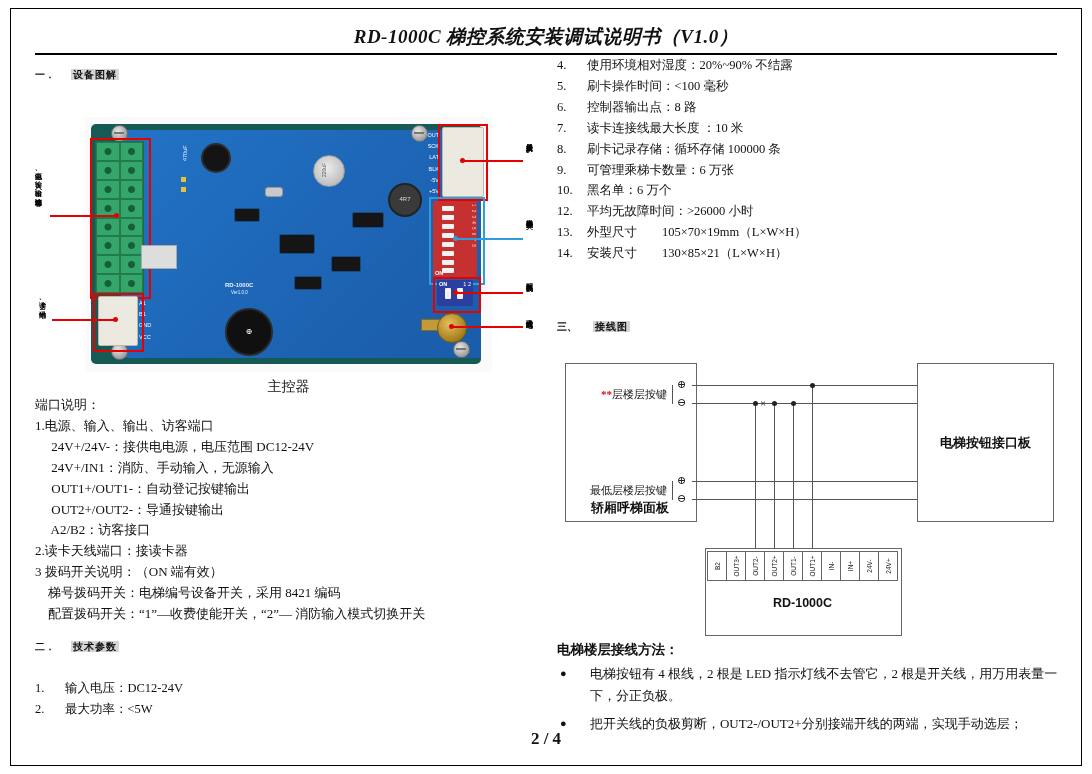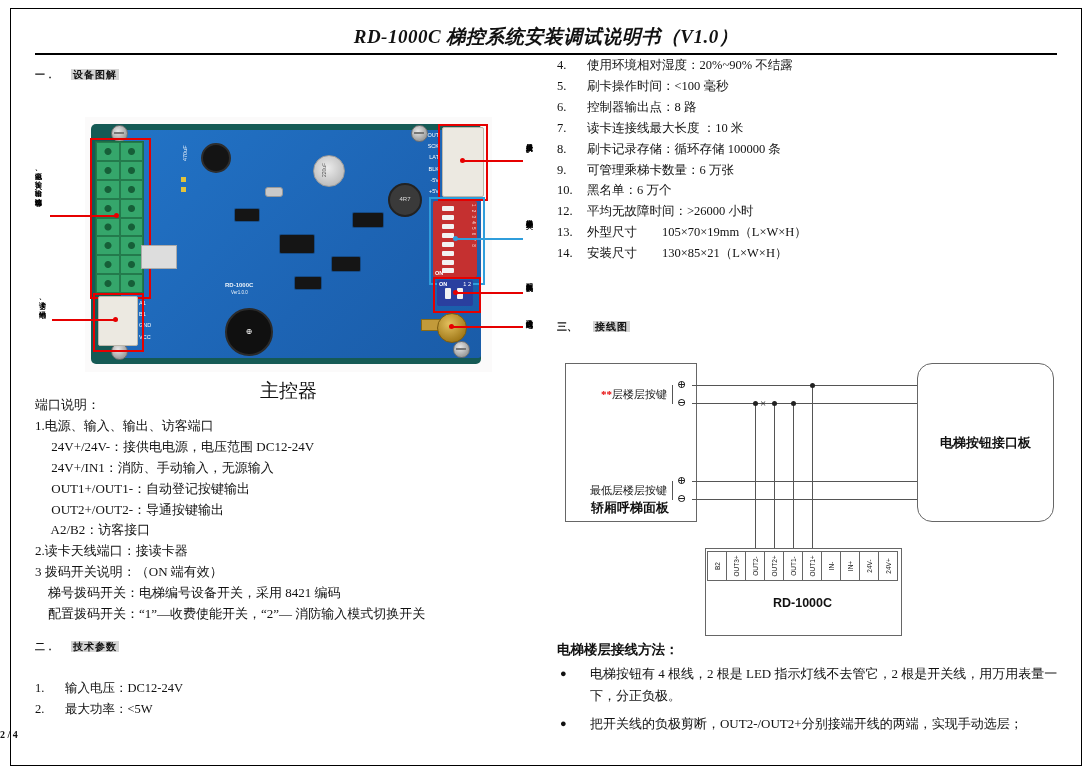--- a/index.html
+++ b/index.html
@@ -38,21 +38,21 @@
   .pincol div{line-height:11.2px;}
   .dip8{position:absolute;left:348px;top:84px;width:44px;height:76px;background:#c53030;border-radius:2px;}
   .dip8 .slider{position:absolute;width:12px;height:5px;background:#f2f2f2;border-radius:1px;left:9px;}
   .dipnums{position:absolute;right:1px;top:3px;writing-mode:vertical-rl;font-size:4.5px;color:#f5dada;
            font-family:"Liberation Sans",sans-serif;letter-spacing:1px;}
   .dipon{position:absolute;font-family:"Liberation Sans",sans-serif;font-weight:bold;color:#fff;font-size:5.5px;}
   .dip2{position:absolute;left:352px;top:163px;width:36px;height:26px;background:#2a3f9f;border-radius:2px;}
   .dip2 .slider{position:absolute;width:6px;height:11px;background:#f2f2f2;top:8px;border-radius:1px;}
   .ic{position:absolute;background:#151515;border-radius:1px;box-shadow:0 0 0 1px rgba(0,0,0,.25);}
   .silk{position:absolute;color:#eaf2fa;font-family:"Liberation Sans",sans-serif;}
-  .photo-caption{position:absolute;left:85px;top:378px;width:407px;text-align:center;font-size:19px;}
+  .photo-caption{position:absolute;left:85px;top:378px;width:407px;text-align:center;font-size:14px;}
   
   .port-desc{position:absolute;left:35px;top:395px;width:505px;font-size:13px;}
   .pd-line{line-height:20.9px;white-space:pre-wrap;}
   .tech-list{position:absolute;font-size:12.5px;font-family:"Liberation Serif",serif;}
   .t-item{line-height:20.9px;white-space:pre-wrap;}
   .t-item .tnum{display:inline-block;width:30px;}
   
   .dbox{position:absolute;border:1px solid #666;background:#fff;}
   .wire{position:absolute;background:#555;}
   .node{position:absolute;width:5px;height:5px;border-radius:50%;background:#222;}
@@ -66,22 +66,22 @@
            font-size:6.5px;font-family:"Liberation Sans",sans-serif;white-space:nowrap;color:#222;}
   .ctrl-name{position:absolute;left:705px;top:596px;width:195px;text-align:center;
              font-family:"Liberation Sans",sans-serif;font-weight:bold;font-size:12.5px;}
   .cutx{position:absolute;font-size:11px;line-height:11px;color:#222;}
   .method-title{position:absolute;left:557px;top:641px;font-size:13.5px;font-weight:bold;
                 font-family:"Liberation Sans","DejaVu Sans",sans-serif;}
   .bullets{position:absolute;left:557px;top:663px;width:508px;font-size:13px;}
   .b-item{display:flex;margin-bottom:7px;}
   .blt{width:30px;padding-left:3px;font-size:11px;line-height:21px;}
   .btxt{width:476px;line-height:21.5px;}
-  .page-footer{position:absolute;left:0;top:729px;width:100%;text-align:left;
-               font-size:10px;font-weight:bold;}
+  .page-footer{position:absolute;left:0;top:729px;width:100%;text-align:center;
+               font-size:17px;font-weight:bold;}
 </style>
 </head>
 <body>
 
 <div class="page">
   <div class="border-frame"></div>
 
   <div class="doc-title">RD-1000C 梯控系统安装调试说明书（V1.0）</div>
   <div class="title-rule"></div>
 
@@ -248,21 +248,21 @@
       <div class="t-item"><span class="tnum">13.</span><span>外型尺寸　　105×70×19mm（L×W×H）</span></div>
       <div class="t-item"><span class="tnum">14.</span><span>安装尺寸　　130×85×21（L×W×H）</span></div>
     </div>
 
   <div class="sec-head" style="left:557px;top:320px;">
     <span class="num">三、</span><span class="hl">接线图</span>
   </div>
 
   <div>
     <div class="dbox" style="left:565px;top:363px;width:130px;height:157px;"></div>
-    <div class="dbox" style="left:917px;top:363px;width:135px;height:157px;display:flex;align-items:center;justify-content:center;border-radius:15px;">
+    <div class="dbox" style="left:917px;top:363px;width:135px;height:157px;display:flex;align-items:center;justify-content:center;">
       <span class="bold" style="font-size:13px;">电梯按钮接口板</span>
     </div>
 
     <div class="diag-lbl" style="left:565px;top:387px;width:102px;text-align:right;">
       <span class="red bold">**</span><span>层楼层按键</span>
     </div>
     <div class="diag-lbl" style="left:565px;top:483px;width:102px;text-align:right;">最低层楼层按键</div>
     <div class="diag-lbl bold" style="left:570px;top:499px;width:120px;text-align:center;font-size:13px;">轿厢呼梯面板</div>
 
     <div class="wire" style="left:672px;top:385px;width:1px;height:19px;"></div>

